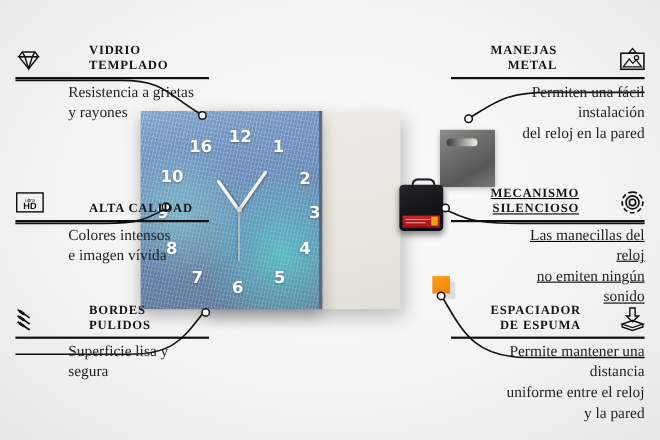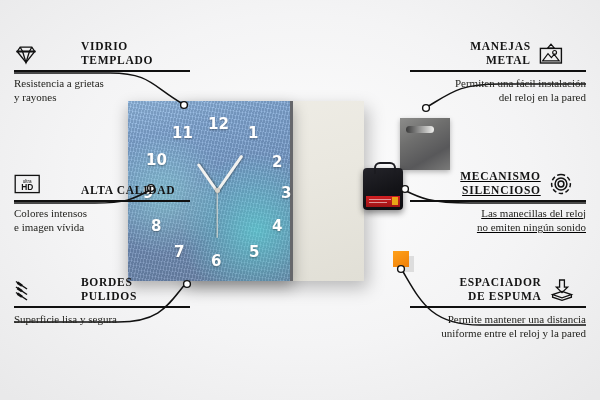--- a/index.html
+++ b/index.html
@@ -57,26 +57,26 @@
   .battline{position:absolute;top:3px;height:1px;background:rgba(255,255,255,.55);}
   #battplus{position:absolute;right:2px;bottom:2px;width:6px;height:8px;background:#e8a417;}
   #foam{position:absolute;left:393px;top:251px;width:16px;height:16px;
     background:linear-gradient(150deg,#ffa11a,#ef7f08);
     box-shadow:5px 5px 0 0 rgba(0,0,0,.10);}
   
   .callout{position:absolute;width:176px;}
   .callout.left{text-align:left;}
   .callout.right{text-align:right;}
   .chead{display:flex;align-items:center;gap:7px;}
-  .callout.right .chead{justify-content:center;}
+  .callout.right .chead{justify-content:space-between;}
   .ctitle{font-family:"Liberation Serif", serif;font-weight:700;font-size:11.5px;
     letter-spacing:.7px;color:#141414;line-height:1.18;text-transform:uppercase;margin-left:36px;}
   .rule{height:1.4px;background:#101010;margin:3px 0 4px;}
-  .cdesc{font-family:"Liberation Serif", serif;font-size:11px;color:#23231f;
-    line-height:1.35;white-space:pre-line;}
+  .cdesc{font-family:"Liberation Serif", serif;font-size:14px;color:#23231f;
+    line-height:1.35;white-space:pre-line;margin-left:48px;}
   .icon{flex:0 0 auto;width:24px;height:24px;display:block;}
   svg{display:block;overflow:visible;}
   #lines{position:absolute;left:0;top:0;width:600px;height:400px;pointer-events:none;}
 </style>
 </head>
 <body>
 
 <div id="stage">
 
   <div id="backwide"></div>
@@ -90,21 +90,21 @@
     <span class="num" style="left:248px;top:126px;">1</span>
     <span class="num" style="left:272px;top:155px;">2</span>
     <span class="num" style="left:281px;top:186px;">3</span>
     <span class="num" style="left:272px;top:219px;">4</span>
     <span class="num" style="left:249px;top:245px;">5</span>
     <span class="num" style="left:211px;top:254px;">6</span>
     <span class="num" style="left:174px;top:245px;">7</span>
     <span class="num" style="left:151px;top:219px;">8</span>
     <span class="num" style="left:143px;top:186px;">9</span>
     <span class="num" style="left:146px;top:153px;">10</span>
-    <span class="num" style="left:172px;top:126px;">11</span>
+    <span class="num" style="left:172px;top:126px;">16</span>
   </div>
 
   <div class="hand" style="left:217px;top:189px;width:33px;height:3.4px;transform:rotate(-125deg);"></div>
   <div class="hand" style="left:217px;top:189.5px;width:44px;height:3px;transform:rotate(-55deg);"></div>
   <div class="hand" style="left:217px;top:190px;width:47px;height:1.4px;transform:rotate(90deg);background:#e2e0d9;"></div>
   <div id="capdot" style="left:215px;top:188px;"></div>
 
   <div id="hanger">
     <div id="hangerslot"></div>
   </div>

